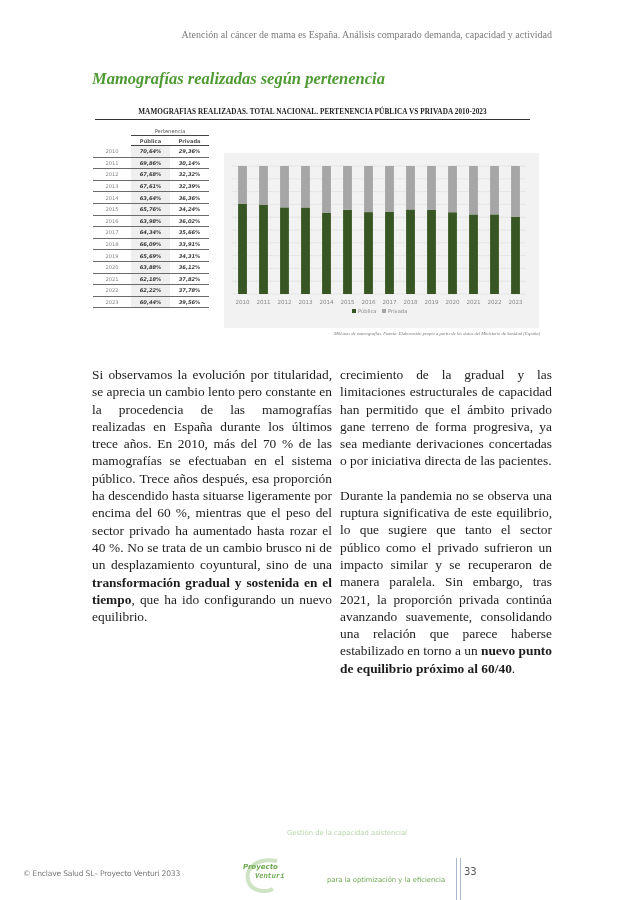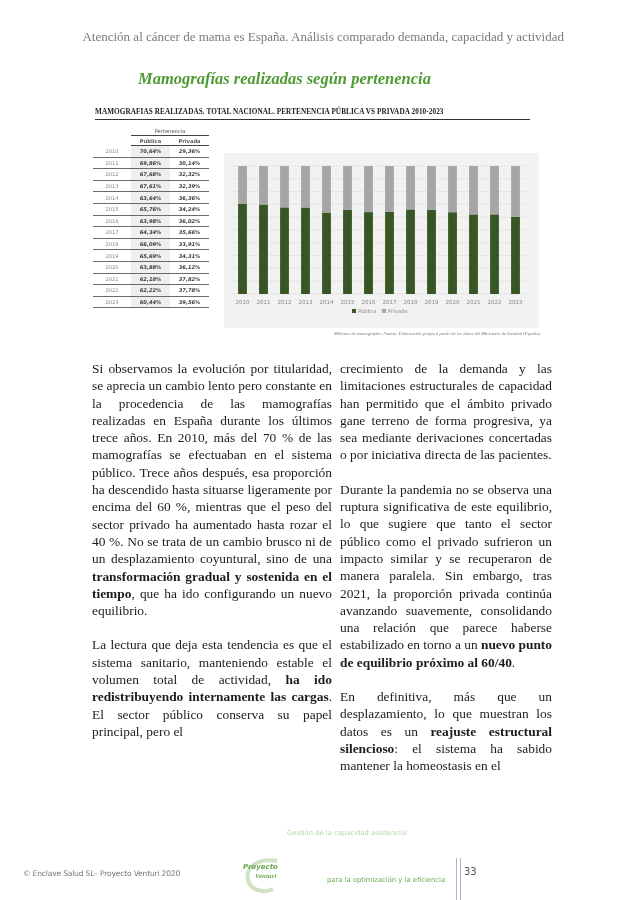--- a/index.html
+++ b/index.html
@@ -1,19 +1,19 @@
 <!DOCTYPE html>
 <html><head>
 <meta charset="utf-8">
 <style>
   html, body { margin: 0; padding: 0; background: #ffffff; }
   body { width: 640px; height: 900px; position: relative; overflow: hidden; font-family: "Liberation Serif", "DejaVu Serif", serif; color: #1a1a1a; }
-  .running-head { position: absolute; top: 29px; right: 76px; font-size: 13px; color: #7a7a7a; font-family: "Liberation Serif", serif; white-space: nowrap; }
-  .section-title { position: absolute; top: 69px; left: 92px; font-size: 16.5px; font-style: italic; font-weight: bold; color: #4e9a33; font-family: "Liberation Serif", serif; margin-left: 46px; }
-  .fig-title { position: absolute; top: 108px; left: 95px; width: 435px; font-size: 7.2px; font-weight: bold; color: #222; letter-spacing: 0.1px; font-family: "Liberation Serif", serif; }
+  .running-head { position: absolute; top: 29px; right: 88px; font-size: 10px; color: #7a7a7a; font-family: "Liberation Serif", serif; white-space: nowrap; }
+  .section-title { position: absolute; top: 69px; left: 92px; font-size: 16.5px; font-style: italic; font-weight: bold; color: #4e9a33; font-family: "Liberation Serif", serif; }
+  .fig-title { position: absolute; top: 108px; left: 95px; width: 435px; text-align: center; font-size: 7.2px; font-weight: bold; color: #222; letter-spacing: 0.1px; font-family: "Liberation Serif", serif; }
   .fig-rule { position: absolute; top: 119px; left: 95px; width: 435px; height: 0; border-top: 1.2px solid #333; }
 
   
   .data-table { position: absolute; top: 128px; left: 93px; width: 116px; font-family: "DejaVu Sans", sans-serif; font-size: 5.2px; color: #555; }
   .data-table .grp { margin-left: 38px; width: 78px; text-align: center; font-size: 5.2px; color: #555; border-bottom: 0.8px solid #444; padding-bottom: 1px; }
   .data-table .hdr { display: flex; margin-left: 38px; width: 78px; font-weight: bold; color: #555; padding: 2px 0 1px; border-bottom: 0.8px solid #444; }
   .data-table .hdr span { flex: 1; text-align: center; }
   .data-table .row { display: flex; height: 10.6px; align-items: center; border-bottom: 1.1px solid #6b6b6b; }
   .data-table .row .yr { width: 38px; text-align: center; color: #888; }
   .data-table .row .v { flex: 1; text-align: center; font-weight: bold; color: #3b3b3b; font-style: italic; }
@@ -21,28 +21,28 @@
 
   
   .chart-box { position: absolute; top: 153px; left: 224px; width: 315px; height: 175px; background: #f2f2f2; }
   .chart-box svg { position: absolute; left: 0; top: 0; }
   .fig-source { position: absolute; top: 331px; left: 308px; width: 232px; text-align: right; font-size: 4.6px; font-style: italic; color: #777; white-space: nowrap; }
 
   
   .col { position: absolute; top: 354px; width: 240px; font-size: 13.4px; line-height: 17.3px; text-align: justify; color: #1c1c1c; font-family: "Liberation Serif", serif; }
   .col.left { left: 92px; }
   .col.right { left: 340px; width: 212px; }
-  .col p { margin: 6px 0 17px 0; }
+  .col p { margin: 12px 0 17px 0; }
   .col b { font-weight: bold; }
 
   
   .footer-left { position: absolute; top: 869px; left: 23px; font-size: 7.6px; color: #777; font-family: "DejaVu Sans", sans-serif; letter-spacing: -0.2px; }
   .footer-logo { position: absolute; top: 855px; left: 237px; width: 50px; height: 40px; }
   .logo-word1 { position: absolute; top: 863px; left: 243px; font-size: 7px; font-style: italic; font-weight: bold; color: #6aa84f; font-family: "DejaVu Sans", sans-serif; text-align: right; }
-  .logo-word2 { position: absolute; top: 872px; left: 255px; font-size: 7px; font-style: italic; font-weight: bold; color: #6aa84f; font-family: Liberation Serif, serif; }
+  .logo-word2 { position: absolute; top: 872px; left: 255px; font-size: 7px; font-style: italic; font-weight: bold; color: #6aa84f; font-family: Liberation Mono, monospace; }
   .logo-tag1 { position: absolute; top: 829px; left: 287px; font-size: 6.8px; color: #b6d7a8; font-family: "DejaVu Sans", sans-serif; white-space: nowrap; }
   .logo-tag2 { position: absolute; top: 876px; left: 287px; font-size: 6.8px; color: #6aa84f; font-family: "DejaVu Sans", sans-serif; white-space: nowrap; margin-left: 40px; }
   .page-bar { position: absolute; top: 858px; left: 456px; width: 3px; height: 42px; border-left: 1px solid #a9b7c9; border-right: 1px solid #a9b7c9; }
   .page-num { position: absolute; top: 866px; left: 464px; font-size: 10px; color: #555; font-family: "DejaVu Sans", sans-serif; }
 </style>
 </head>
 <body>
 
 <div class="running-head">Atención al cáncer de mama es España. Análisis comparado demanda, capacidad  y actividad</div>
 
@@ -190,29 +190,27 @@
       <text x="134" y="160" font-size="5.2" fill="#888" font-family="DejaVu Sans, sans-serif">Pública</text>
       <rect x="158" y="156" width="4" height="4" fill="#a6a6a6"></rect>
       <text x="164" y="160" font-size="5.2" fill="#888" font-family="DejaVu Sans, sans-serif">Privada</text>
     </svg>
 </div>
 
 <div class="fig-source">Millones de mamografías. Fuente: Elaboración propia a partir de los datos del Ministerio de Sanidad (España)</div>
 
 <div class="col left" id="col-left">
     <p><span>Si observamos la evolución por titularidad, se aprecia un cambio lento pero constante en la procedencia de las mamografías realizadas en España durante los últimos trece años. En 2010, más del 70 % de las mamografías se efectuaban en el sistema público. Trece años después, esa proporción ha descendido hasta situarse ligeramente por encima del 60 %, mientras que el peso del sector privado ha aumentado hasta rozar el 40 %. No se trata de un cambio brusco ni de un desplazamiento coyuntural, sino de una </span><b>transformación gradual y sostenida en el tiempo</b><span>, que ha ido configurando un nuevo equilibrio.</span></p>
-    <p><span>La lectura que deja esta tendencia es que el sistema sanitario, manteniendo estable el volumen total de actividad, </span><b>ha ido redistribuyendo internamente las cargas</b><span>. El sector público conserva su papel principal, pero el</span></p>
   </div>
 <div class="col right" id="col-right">
-    <p><span>crecimiento de la demanda y las limitaciones estructurales de capacidad han permitido que el ámbito privado gane terreno de forma progresiva, ya sea mediante derivaciones concertadas o por iniciativa directa de las pacientes.</span></p>
+    <p><span>crecimiento de la gradual y las limitaciones estructurales de capacidad han permitido que el ámbito privado gane terreno de forma progresiva, ya sea mediante derivaciones concertadas o por iniciativa directa de las pacientes.</span></p>
     <p><span>Durante la pandemia no se observa una ruptura significativa de este equilibrio, lo que sugiere que tanto el sector público como el privado sufrieron un impacto similar y se recuperaron de manera paralela. Sin embargo, tras 2021, la proporción privada continúa avanzando suavemente, consolidando una relación que parece haberse estabilizado en torno a un </span><b>nuevo punto de equilibrio próximo al 60/40</b><span>.</span></p>
-    <p><span>En definitiva, más que un desplazamiento, lo que muestran los datos es un </span><b>reajuste estructural silencioso</b><span>: el sistema ha sabido mantener la homeostasis en el</span></p>
   </div>
 
-<div class="footer-left">© Enclave Salud SL– Proyecto Venturi 2020</div>
+<div class="footer-left">© Enclave Salud SL– Proyecto Venturi 2033</div>
 <svg class="footer-logo" viewBox="0 0 50 40">
   <path d="M40 6 C20 2 6 14 12 28 C16 36 28 38 36 34" fill="none" stroke="#cfe2c3" stroke-width="4"></path>
 </svg>
 <div class="logo-word1">Proyecto</div>
 <div class="logo-word2">Venturi</div>
 <div class="logo-tag1">Gestión de la capacidad asistencial</div>
 <div class="logo-tag2">para la optimización y la eficiencia</div>
 <div class="page-bar"></div>
 <div class="page-num">33</div>
 

